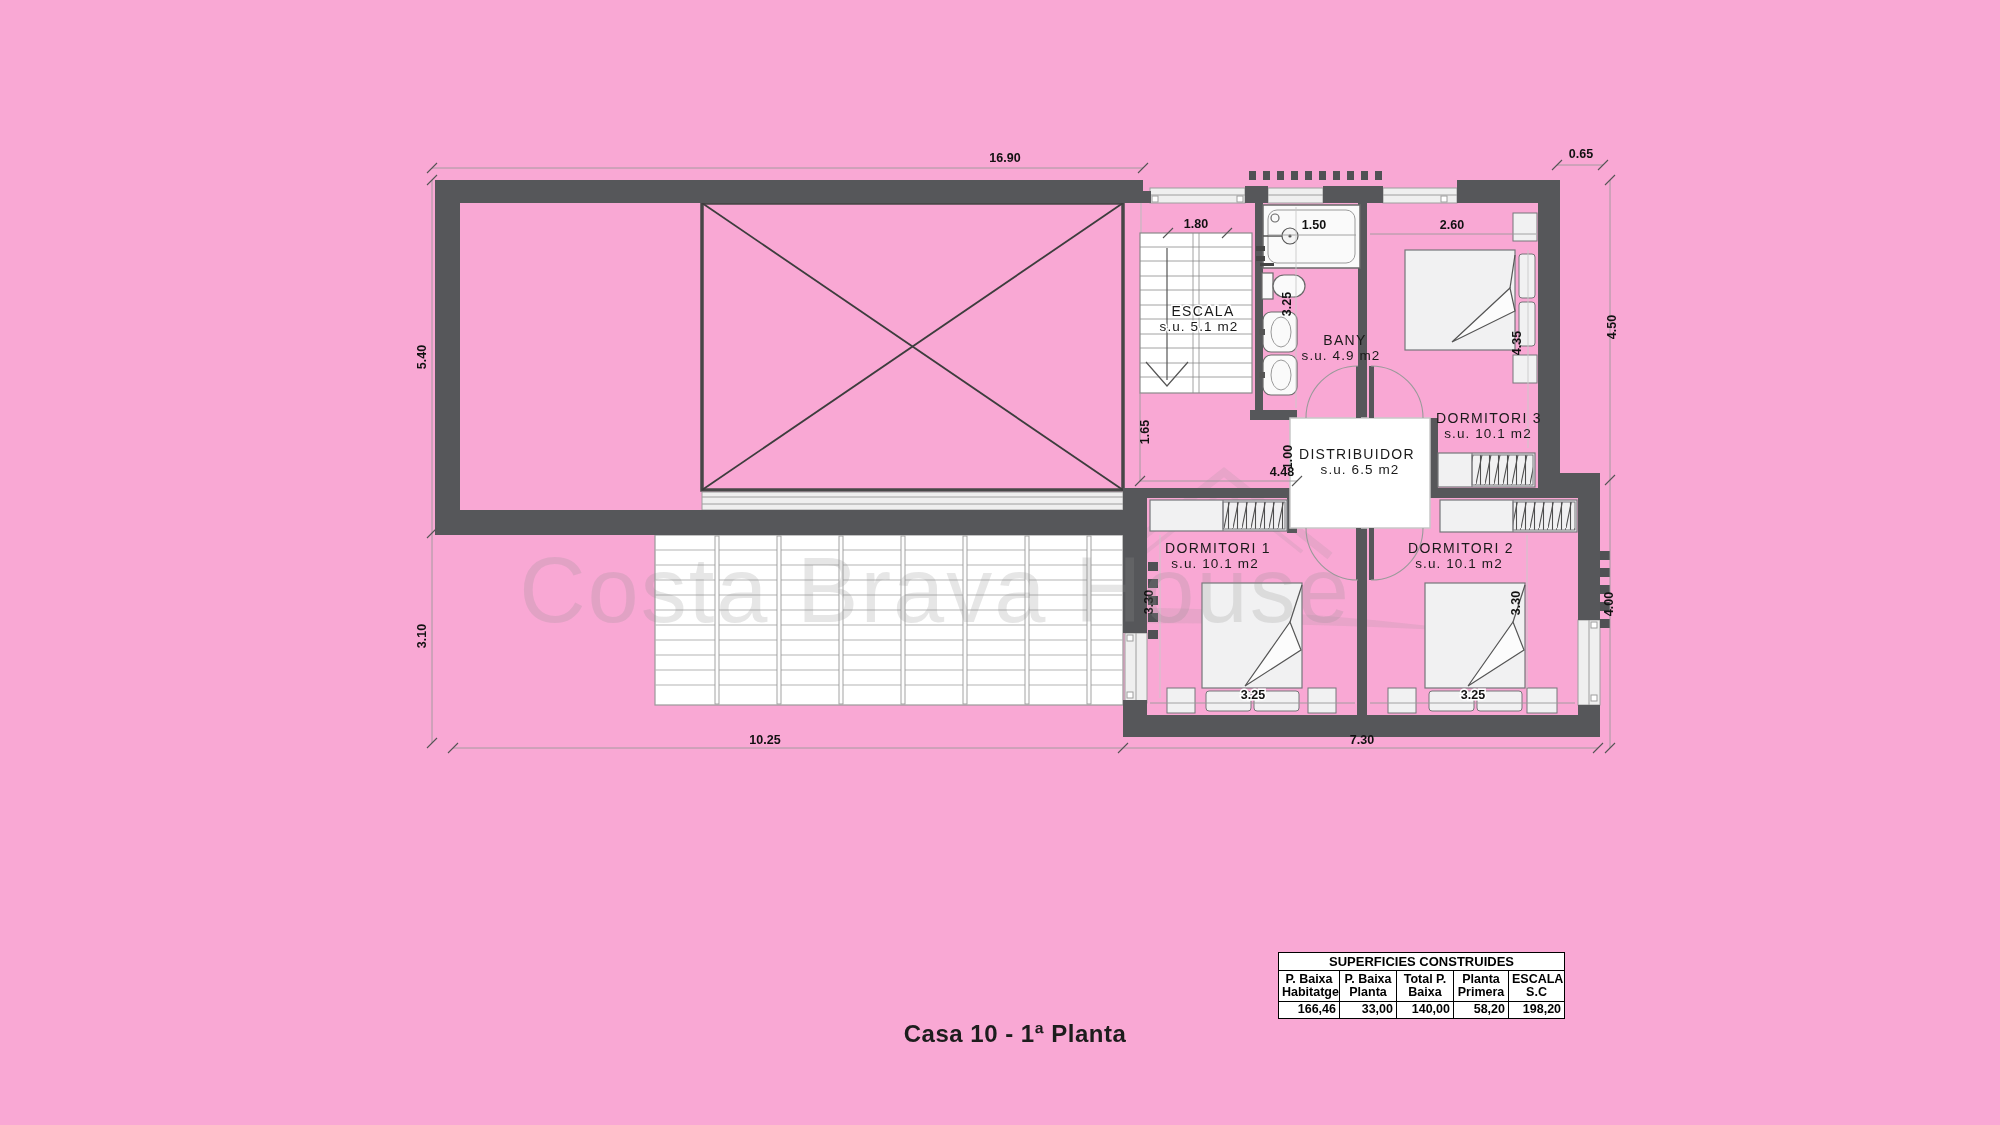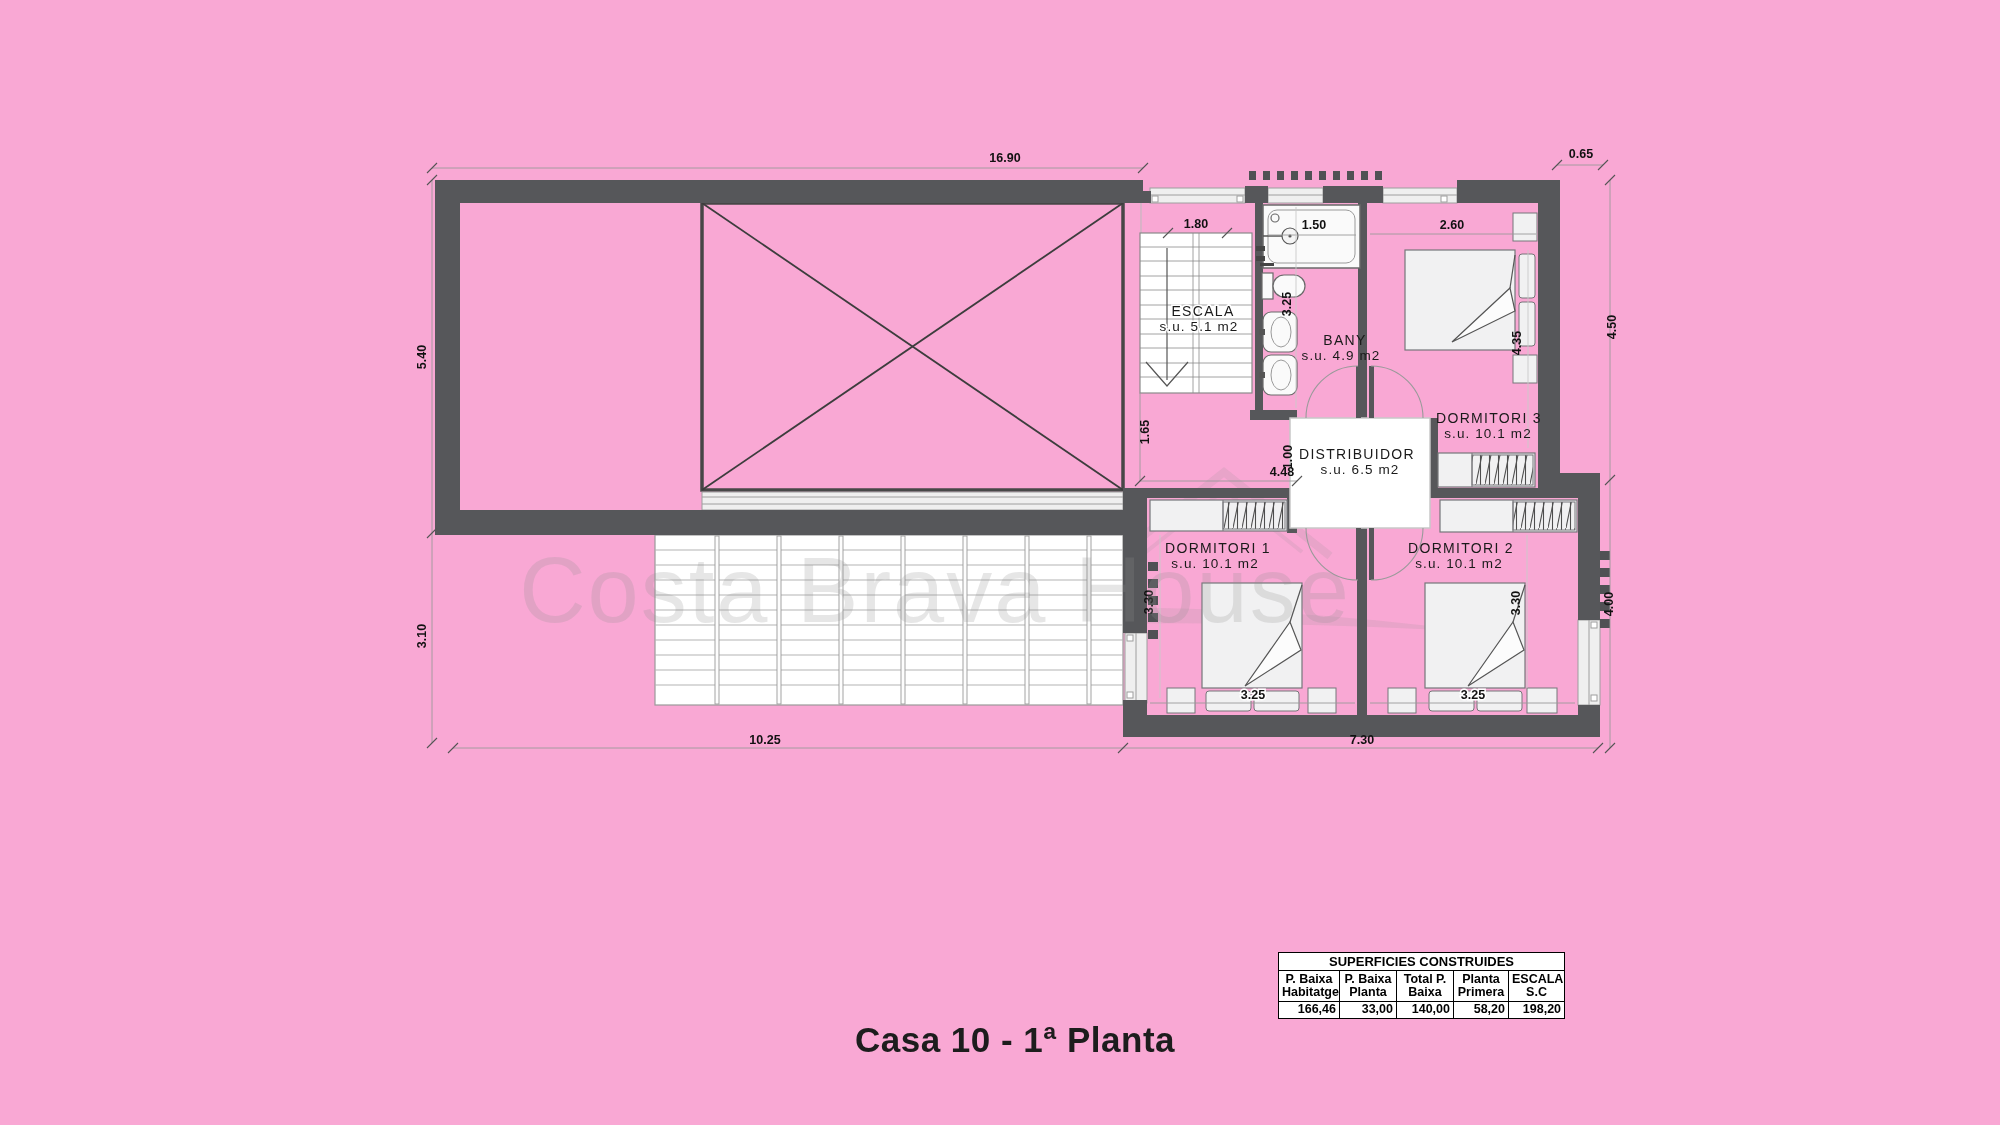--- a/index.html
+++ b/index.html
@@ -6,21 +6,21 @@
   #stage{position:relative;width:2000px;height:1125px;background:#f9a8d4;overflow:hidden;
          font-family:"Liberation Sans", sans-serif;}
   svg{position:absolute;left:0;top:0;}
   svg text{font-family:"Liberation Sans", sans-serif;}
   .dim{font-size:12.5px;font-weight:bold;fill:#111;}
   .room{font-size:14px;fill:#1a1a1a;letter-spacing:1.3px;}
   .room-area{font-size:13.5px;fill:#1a1a1a;letter-spacing:1.1px;}
   .halo{paint-order:stroke;stroke:#ffffff;stroke-width:3px;}
   .wm-text{font-size:92px;fill:#8f8f8f;opacity:0.22;letter-spacing:2px;}
   #plan-title{position:absolute;left:850px;top:1020px;width:330px;text-align:center;
-      font-size:35px;font-weight:bold;color:#1d1d1d;letter-spacing:0.5px;}
+      font-size:24px;font-weight:bold;color:#1d1d1d;letter-spacing:0.5px;}
   #areas-table{position:absolute;left:1278px;top:952px;width:286px;
       border-collapse:collapse;font-size:12.5px;font-weight:bold;color:#000;
       table-layout:fixed;background:#fff;padding-left:46px;}
   #areas-table td,#areas-table th{border:1.6px solid #000;padding:0 3px;line-height:13.5px;}
   #areas-table .t-title{text-align:center;font-size:13px;height:17px;}
   #areas-table .hdr{text-align:center;height:30px;vertical-align:middle;}
   #areas-table .val{text-align:right;height:16px;}
 </style>
 </head>
 <body>

